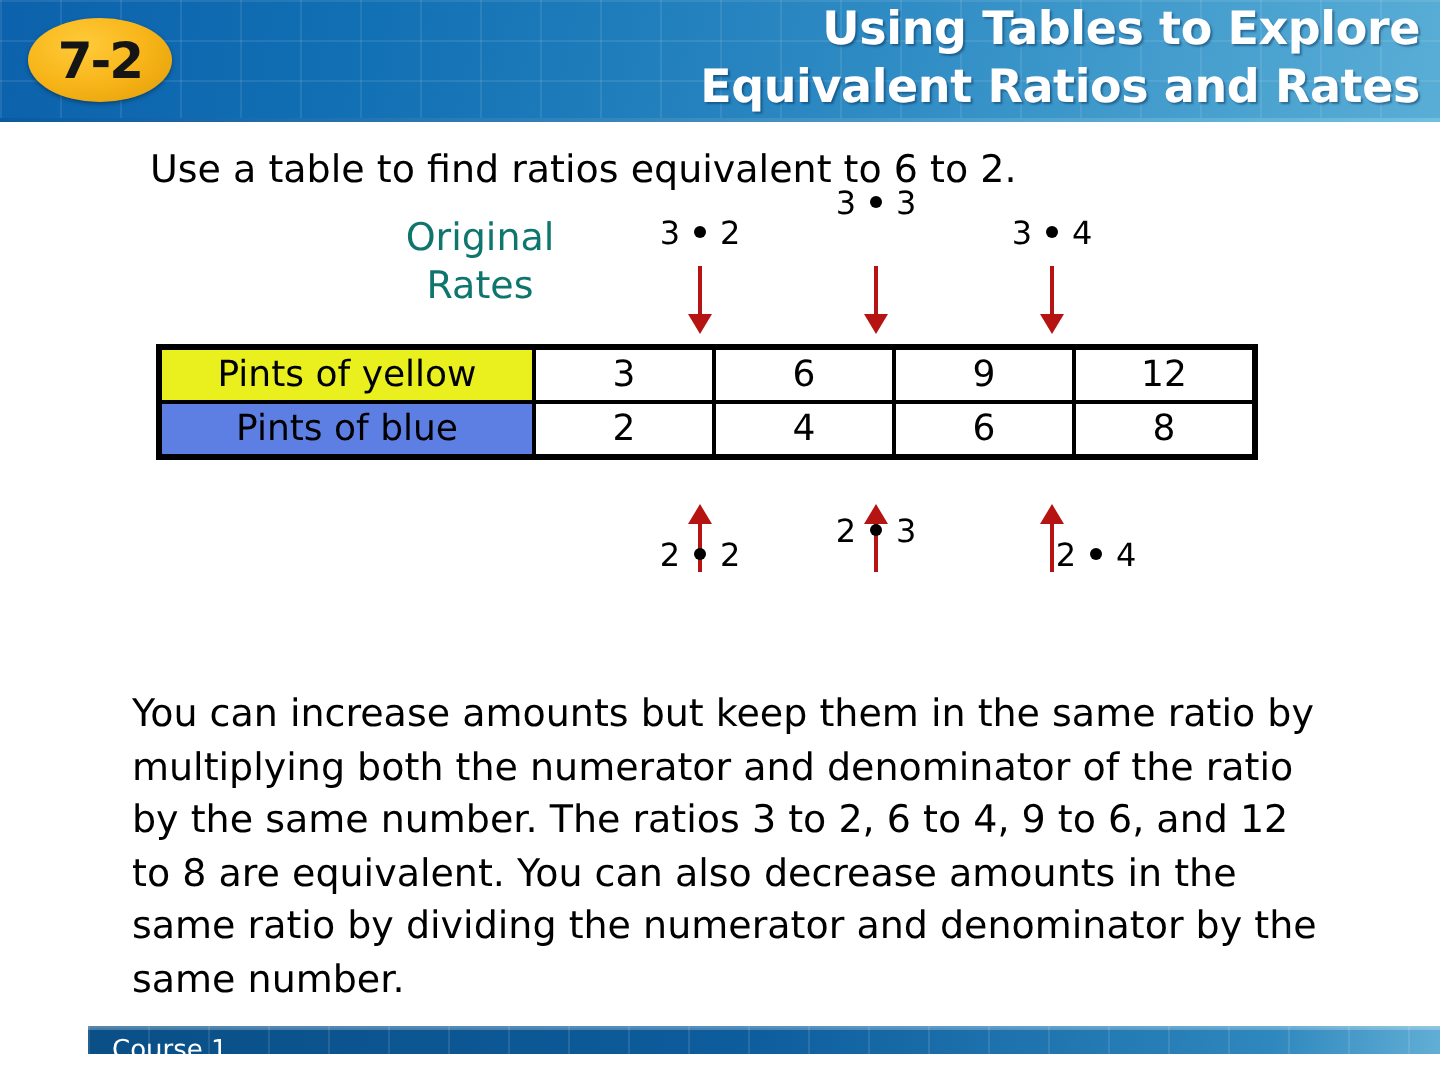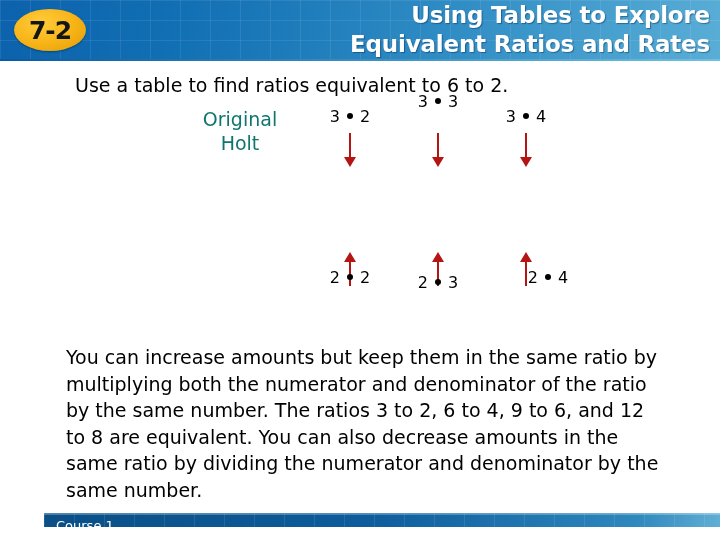--- a/index.html
+++ b/index.html
@@ -222,21 +222,21 @@
   <div class="title">
     <span class="title-line">Using Tables to Explore</span>
     <span class="title-line">Equivalent Ratios and Rates</span>
   </div>
 </div>
 
 <div class="intro">Use a table to find ratios equivalent to 6 to 2.</div>
 
 <div class="orig-label">
   <div>Original</div>
-  <div>Holt</div>
+  <div>Rates</div>
 </div>
 
 <div class="mult-cell" style="left:295px; top:107px;">
   <span>3</span><span class="dot"></span><span>2</span>
 </div>
 <div class="arrow arrow-down" style="left:343px; top:133px;">
   <div class="shaft"></div>
   <div class="head"></div>
 </div>
 
@@ -251,36 +251,50 @@
 <div class="mult-cell" style="left:471px; top:107px;">
   <span>3</span><span class="dot"></span><span>4</span>
 </div>
 <div class="arrow arrow-down" style="left:519px; top:133px;">
   <div class="shaft"></div>
   <div class="head"></div>
 </div>
 
 <table class="ratio-table">
   <tbody>
+    <tr>
+      <td class="label label-yellow">Pints of yellow</td>
+      <td class="val">3</td>
+      <td class="val">6</td>
+      <td class="val">9</td>
+      <td class="val">12</td>
+    </tr>
+    <tr>
+      <td class="label label-blue">Pints of blue</td>
+      <td class="val">2</td>
+      <td class="val">4</td>
+      <td class="val">6</td>
+      <td class="val">8</td>
+    </tr>
   </tbody>
 </table>
 
 <div class="arrow arrow-up" style="left:343px; top:252px;">
   <div class="shaft"></div>
   <div class="head"></div>
 </div>
 <div class="mult-cell" style="left:295px; top:268px;">
   <span>2</span><span class="dot"></span><span>2</span>
 </div>
 
 <div class="arrow arrow-up" style="left:431px; top:252px;">
   <div class="shaft"></div>
   <div class="head"></div>
 </div>
-<div class="mult-cell" style="left:383px; top:273px;">
+<div class="mult-cell" style="left:383px; top:256px;">
   <span>2</span><span class="dot"></span><span>3</span>
 </div>
 
 <div class="arrow arrow-up" style="left:519px; top:252px;">
   <div class="shaft"></div>
   <div class="head"></div>
 </div>
 <div class="mult-cell" style="left:493px; top:268px;">
   <span>2</span><span class="dot"></span><span>4</span>
 </div>

